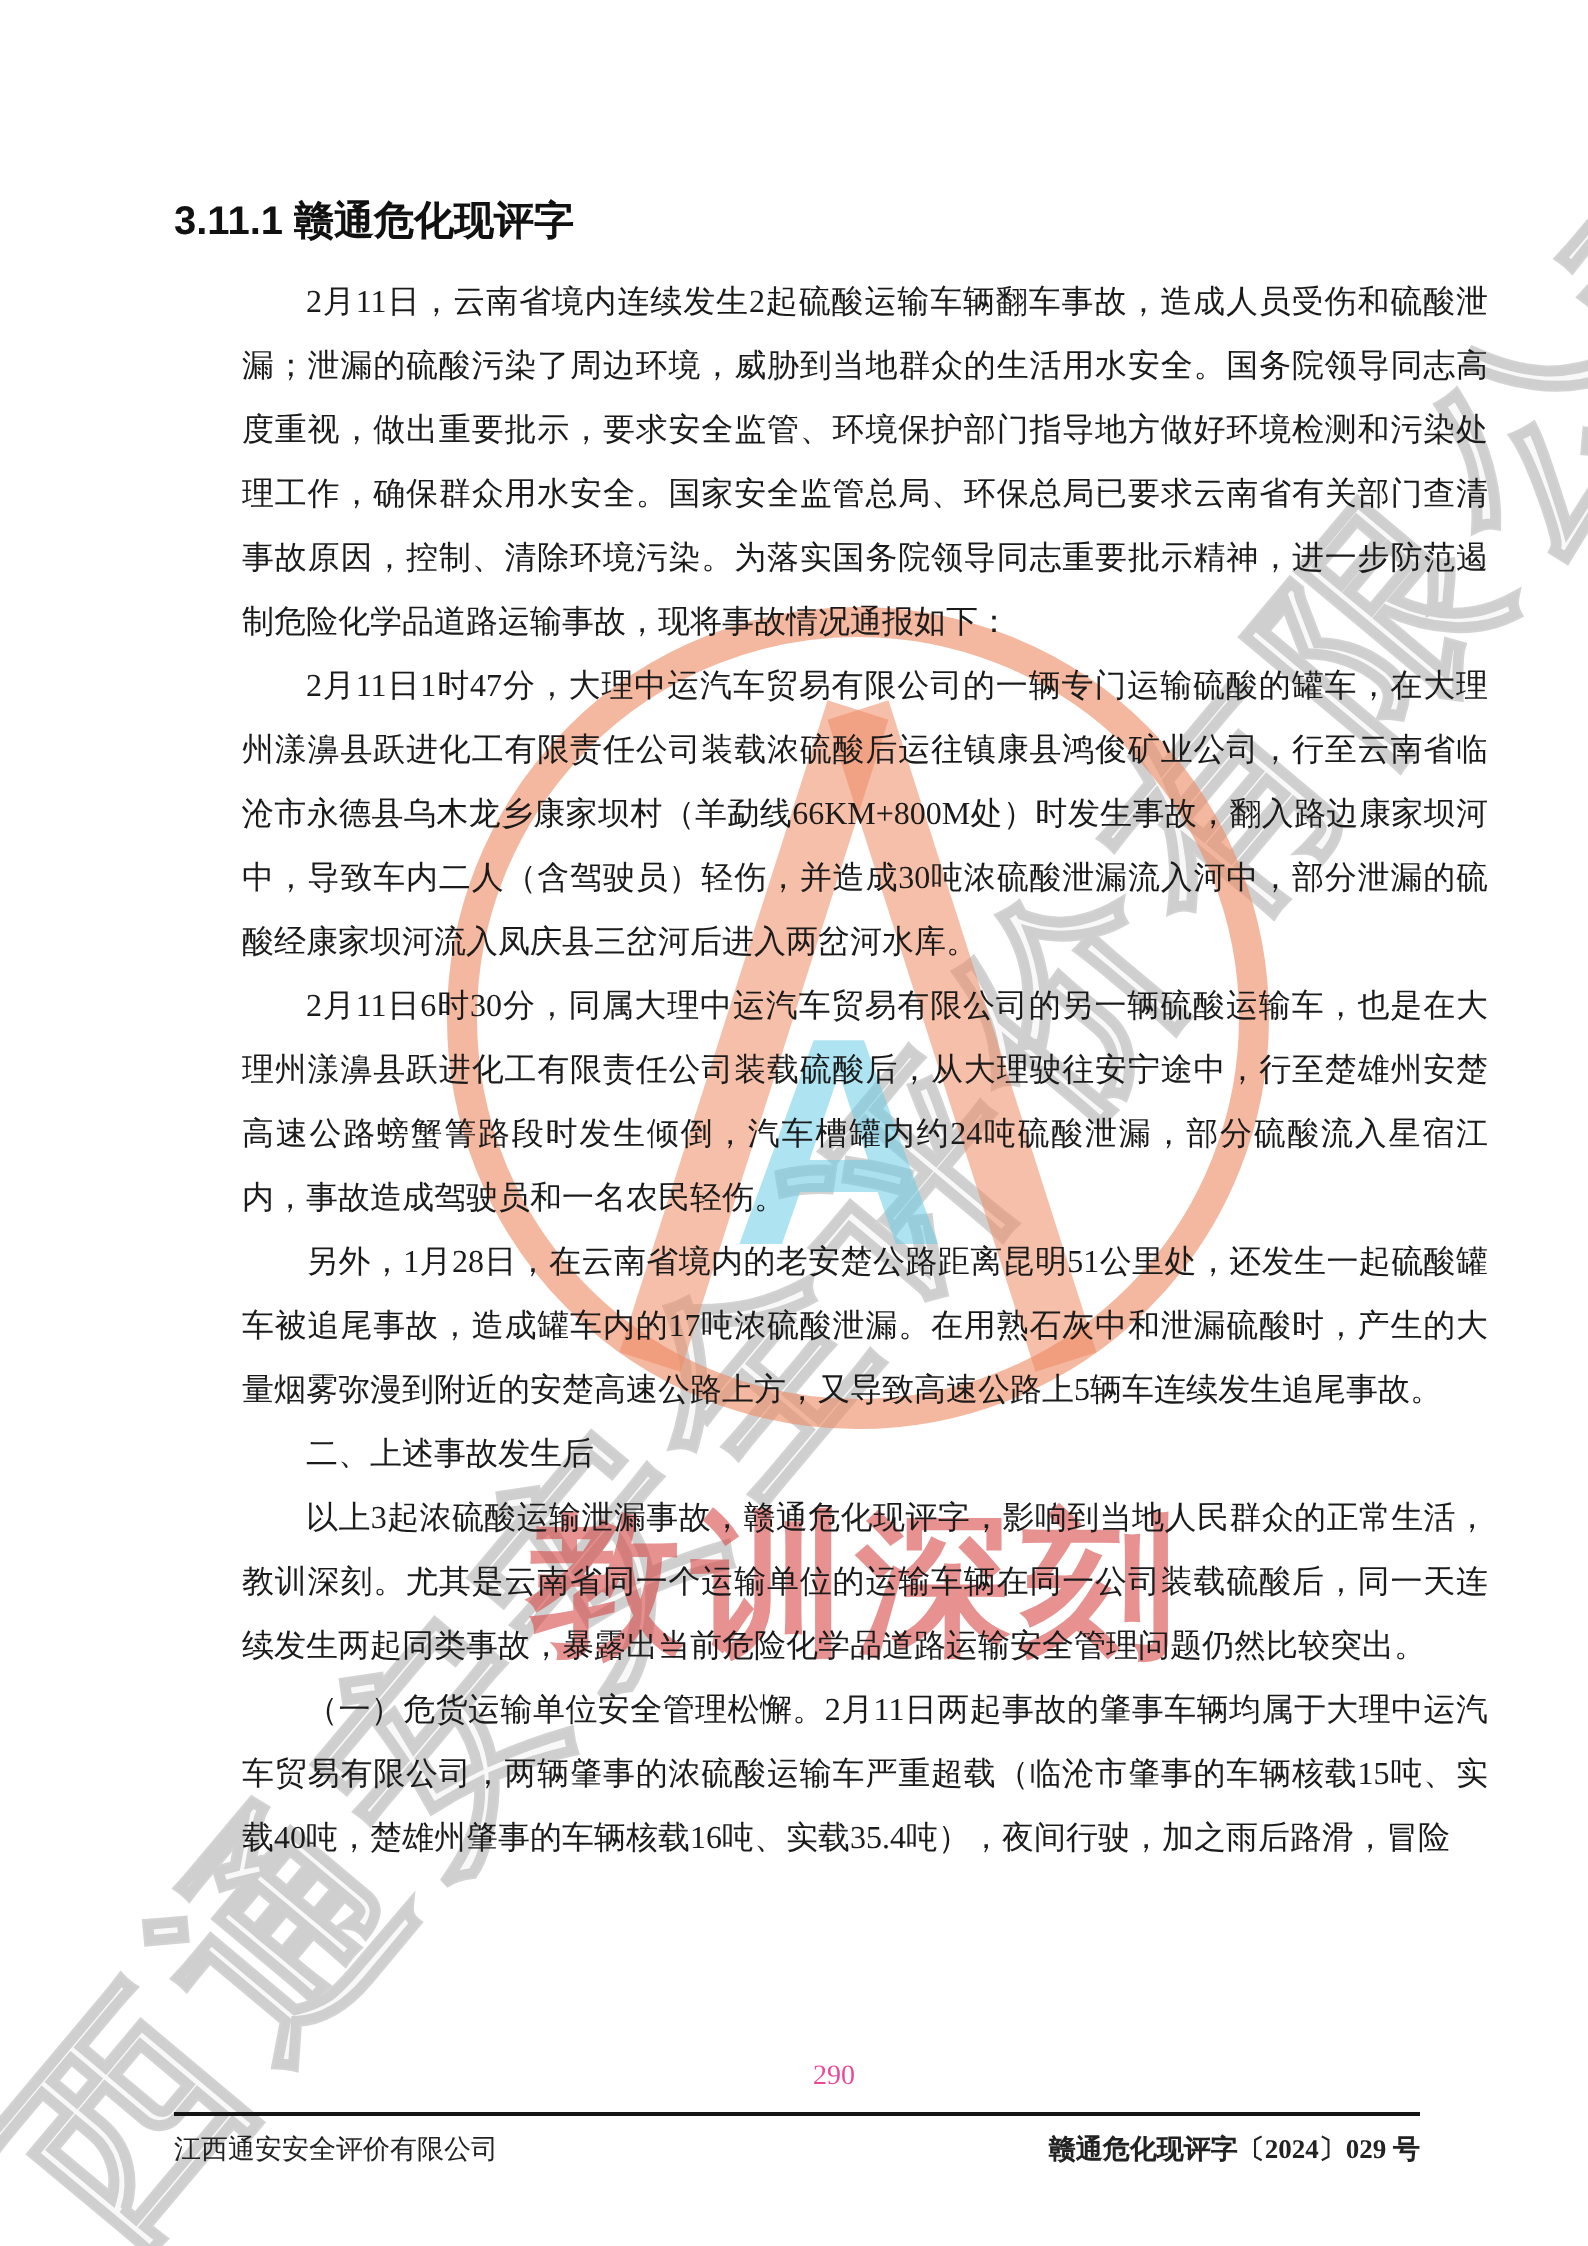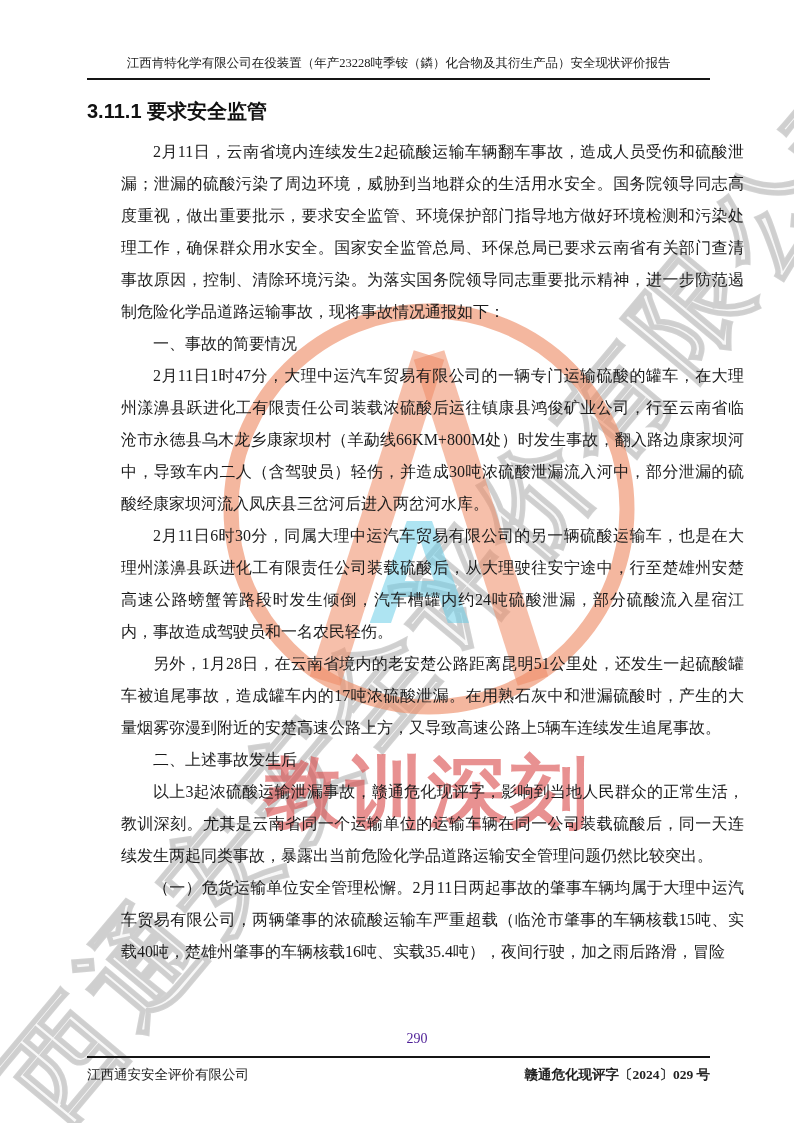--- a/index.html
+++ b/index.html
@@ -101,21 +101,21 @@
     word-break: break-all;
     color: #1b1b1b;
   }
 
   .page-number {
     position: absolute;
     left: 87px; top: 1031px;
     width: 660px;
     text-align: center;
     font-size: 14px;
-    color: #4c1d95;
+    color: #ec4899;
   }
 
   .page-footer {
     position: absolute;
     left: 87px; top: 1056px;
     width: 623px;
     border-top: 2px solid #151515;
     padding-top: 8px;
     display: flex;
     justify-content: space-between;
@@ -139,27 +139,25 @@
       <path d="M216 62 L320 388" fill="none" stroke="rgba(238,138,100,0.55)" stroke-width="32"></path>
     </svg>
 
     <div class="wm-logo-a">A</div>
 
     <div class="wm-stamp">教训深刻</div>
   </div>
 
   <div class="doc-layer">
 
-    <div class="report-header">江西肯特化学有限公司在役装置（年产23228吨季铵（鏻）化合物及其衍生产品）安全现状评价报告</div>
 
-    <div class="section-title">3.11.1 要求安全监管</div>
+    <div class="section-title">3.11.1 赣通危化现评字</div>
 
     <div class="body-text">
       <p>2月11日，云南省境内连续发生2起硫酸运输车辆翻车事故，造成人员受伤和硫酸泄漏；泄漏的硫酸污染了周边环境，威胁到当地群众的生活用水安全。国务院领导同志高度重视，做出重要批示，要求安全监管、环境保护部门指导地方做好环境检测和污染处理工作，确保群众用水安全。国家安全监管总局、环保总局已要求云南省有关部门查清事故原因，控制、清除环境污染。为落实国务院领导同志重要批示精神，进一步防范遏制危险化学品道路运输事故，现将事故情况通报如下：</p>
-      <p>一、事故的简要情况</p>
       <p>2月11日1时47分，大理中运汽车贸易有限公司的一辆专门运输硫酸的罐车，在大理州漾濞县跃进化工有限责任公司装载浓硫酸后运往镇康县鸿俊矿业公司，行至云南省临沧市永德县乌木龙乡康家坝村（羊勐线66KM+800M处）时发生事故，翻入路边康家坝河中，导致车内二人（含驾驶员）轻伤，并造成30吨浓硫酸泄漏流入河中，部分泄漏的硫酸经康家坝河流入凤庆县三岔河后进入两岔河水库。</p>
       <p>2月11日6时30分，同属大理中运汽车贸易有限公司的另一辆硫酸运输车，也是在大理州漾濞县跃进化工有限责任公司装载硫酸后，从大理驶往安宁途中，行至楚雄州安楚高速公路螃蟹箐路段时发生倾倒，汽车槽罐内约24吨硫酸泄漏，部分硫酸流入星宿江内，事故造成驾驶员和一名农民轻伤。</p>
       <p>另外，1月28日，在云南省境内的老安楚公路距离昆明51公里处，还发生一起硫酸罐车被追尾事故，造成罐车内的17吨浓硫酸泄漏。在用熟石灰中和泄漏硫酸时，产生的大量烟雾弥漫到附近的安楚高速公路上方，又导致高速公路上5辆车连续发生追尾事故。</p>
       <p>二、上述事故发生后</p>
       <p>以上3起浓硫酸运输泄漏事故，赣通危化现评字，影响到当地人民群众的正常生活，教训深刻。尤其是云南省同一个运输单位的运输车辆在同一公司装载硫酸后，同一天连续发生两起同类事故，暴露出当前危险化学品道路运输安全管理问题仍然比较突出。</p>
       <p>（一）危货运输单位安全管理松懈。2月11日两起事故的肇事车辆均属于大理中运汽车贸易有限公司，两辆肇事的浓硫酸运输车严重超载（临沧市肇事的车辆核载15吨、实载40吨，楚雄州肇事的车辆核载16吨、实载35.4吨），夜间行驶，加之雨后路滑，冒险</p>
     </div>
 
     <div class="page-number">290</div>
 

